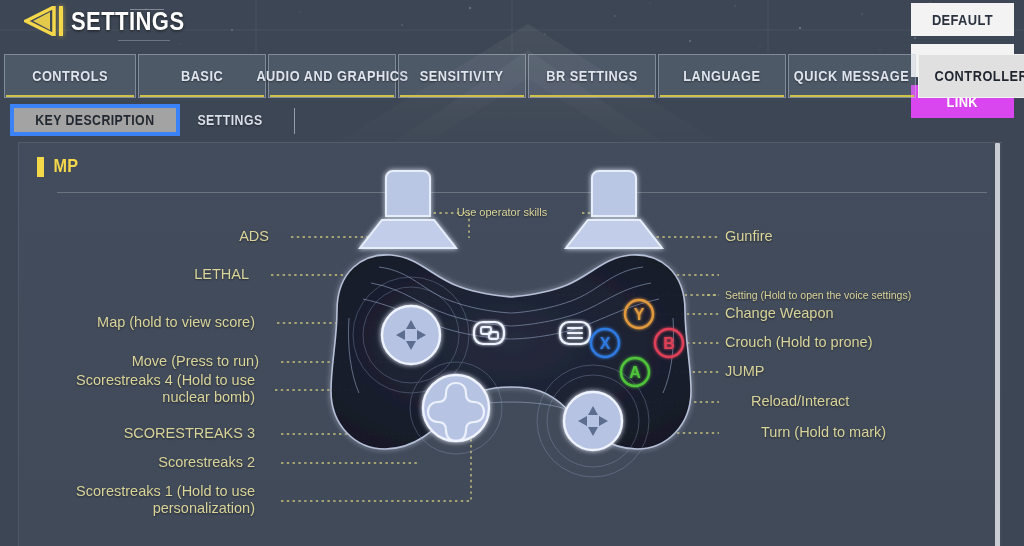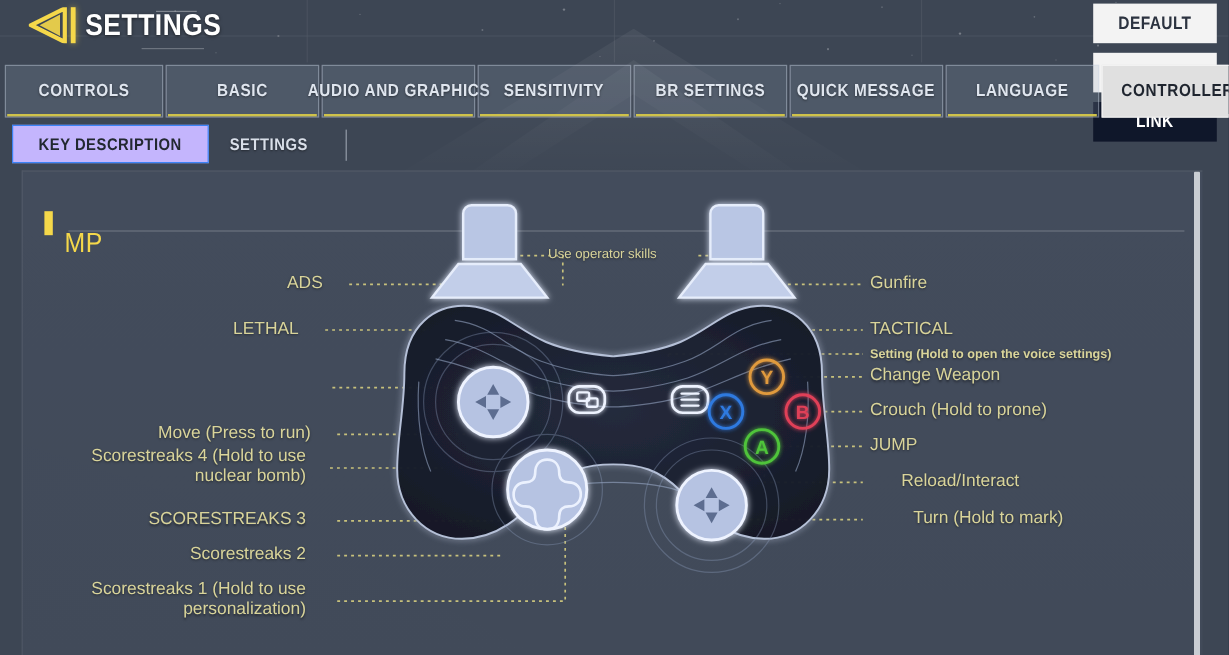--- a/index.html
+++ b/index.html
@@ -64,21 +64,21 @@
   #topbtns { position:absolute; right:10px; top:3px; display:flex; gap:8px;flex-direction:column; }
   .topbtn {
     height:33px; min-width:92px; padding:0 14px;
     display:flex; align-items:center; justify-content:center;
     font-size:15px; font-weight:bold; letter-spacing:.4px;
     transform:none; border:none; cursor:pointer;
     font-family:"Liberation Sans", sans-serif;
   }
   .topbtn span { transform:scaleX(.86); display:inline-block; }
   .topbtn.light { background:#f3f3f3; color:#2c3340; }
-  .topbtn.blue  { background:#0f172a; color:#ffffff; }
+  .topbtn.blue  { background:#d946ef; color:#ffffff; }
 
   
   #tabs {
     position:absolute; left:4px; top:54px; width:1016px; height:41px;
     display:flex; gap:2px;
   }
   .tab {
     flex:0 0 auto; height:44px; position:relative;
     display:flex; align-items:center; justify-content:center;
     background:rgba(150,165,185,0.20);
@@ -105,42 +105,41 @@
   }
   .subtab {
     display:flex; align-items:center; justify-content:center;
     padding:0 13px; height:32px;
     font-size:14px; font-weight:bold; letter-spacing:.5px; cursor:pointer;
     color:#d9dfe9; font-family:"Liberation Sans", sans-serif;
     text-shadow:0 1px 2px rgba(0,0,0,.45);
   }
   .subtab span { transform:scaleX(.88); display:inline-block; white-space:nowrap; }
   .subtab.active {
-    background:#c4b5fd; color:#222831; border:1px solid #3b82f6; text-shadow:none;
+    background:#a3a3a3; color:#222831; border:4px solid #3b82f6; text-shadow:none;
   }
   #subtab-divider {
     width:1px; background:rgba(220,228,238,.55); margin:4px 0 4px 14px; height:26px;
   }
 
   
   #panel {
     position:absolute; left:18px; top:142px; width:984px; height:404px;
     background:linear-gradient(180deg,#434c5c 0%, #414a59 100%);
     border-top:1px solid rgba(255,255,255,.10);
     border-left:1px solid rgba(255,255,255,.07);
     overflow:hidden;
   }
   #mp-head {
     position:absolute; left:18px; top:13px; display:flex; align-items:center; gap:8px;
   }
   #mp-bar { width:7px; height:20px; background:#f5d84a; }
   #mp-label {
-    color:#f5d84a; font-size:23px; font-weight:normal; letter-spacing:.5px;
+    color:#f5d84a; font-size:18px; font-weight:bold; letter-spacing:.5px;
     font-family:"Liberation Sans", sans-serif;
-    margin-top:33px;
   }
   #mp-label span{ transform:scaleX(.9); display:inline-block;}
   #panel-rule {
     position:absolute; left:38px; top:49px; width:930px; height:1px;
     background:rgba(255,255,255,.22);
   }
   #scrollbar {
     position:absolute; right:2px; top:0px; width:5px; height:404px;
     background:rgba(0,0,0,.12); cursor:pointer;
   }
@@ -155,21 +154,21 @@
   
   .lbl {
     position:absolute; color:#d9d49a; font-size:11px;
     font-family:"Liberation Sans", sans-serif;
     line-height:1.15; white-space:pre-line; pointer-events:none;
     text-shadow:0 1px 2px rgba(0,0,0,.45);
   }
   .lbl.r { text-align:right; }
   .lbl.l { text-align:left; }
   .lbl.c { text-align:center; }
-  .lbl.small { font-size:10.5px;font-weight:bold; }
+  .lbl.small { font-size:10.5px; }
   .lbl.big   { font-size:14.5px; }
 </style>
 </head>
 <body>
 
 <div id="app">
 
   <svg id="bg-stars" viewBox="0 0 1024 546" preserveAspectRatio="none">
     <g fill="#ffffff">
       <circle cx="62" cy="18" r="0.8" opacity=".35"></circle>
@@ -243,24 +242,24 @@
     <div class="tab" style="width:128px">
         <span>AUDIO AND GRAPHICS</span>
       </div>
     <div class="tab" style="width:128px">
         <span>SENSITIVITY</span>
       </div>
     <div class="tab" style="width:128px">
         <span>BR SETTINGS</span>
       </div>
     <div class="tab" style="width:128px">
+        <span>LANGUAGE</span>
+      </div>
+    <div class="tab" style="width:128px">
         <span>QUICK MESSAGE</span>
-      </div>
-    <div class="tab" style="width:128px">
-        <span>LANGUAGE</span>
       </div>
     <div class="tab active" style="width:126px">
         <span>CONTROLLER</span>
       </div>
   </div>
 
   <div id="subtabs">
     <div class="subtab active">
         <span>KEY DESCRIPTION</span>
       </div>
@@ -442,32 +441,32 @@
         <text x="586" y="206" text-anchor="middle" fill="#2f7ae0" font-family="Liberation Sans, sans-serif" font-size="16" font-weight="bold">X</text>
       </g>
       <g filter="url(#glowS)">
         <circle cx="616" cy="229" r="14" fill="none" stroke="#4fc43a" stroke-width="2.4"></circle>
         <text x="616" y="235" text-anchor="middle" fill="#4fc43a" font-family="Liberation Sans, sans-serif" font-size="16" font-weight="bold">A</text>
       </g>
     </svg>
 
     <div class="lbl r big" style="left:60px; top:85px;  width:190px;">ADS</div>
     <div class="lbl r big" style="left:60px; top:123px; width:170px;">LETHAL</div>
+    <div class="lbl r big" style="left:36px; top:171px; width:200px;">Map (hold to view score)</div>
     <div class="lbl r big" style="left:60px; top:210px; width:180px;">Move (Press to run)</div>
     <div class="lbl r big" style="left:36px; top:229px; width:200px;">Scorestreaks 4 (Hold to use
 nuclear bomb)</div>
     <div class="lbl r big" style="left:36px; top:282px; width:200px;">SCORESTREAKS 3</div>
     <div class="lbl r big" style="left:36px; top:311px; width:200px;">Scorestreaks 2</div>
     <div class="lbl r big" style="left:36px; top:340px; width:200px;">Scorestreaks 1 (Hold to use
 personalization)</div>
 
     <div class="lbl c" style="left:418px; top:63px; width:130px;">Use operator skills</div>
 
     <div class="lbl l big" style="left:706px; top:85px;  width:270px;">Gunfire</div>
-    <div class="lbl l big" style="left:706px; top:123px; width:270px;">TACTICAL</div>
     <div class="lbl l small" style="left:706px; top:146px; width:280px;">Setting (Hold to open the voice settings)</div>
     <div class="lbl l big" style="left:706px; top:162px; width:270px;">Change Weapon</div>
     <div class="lbl l big" style="left:706px; top:191px; width:270px;">Crouch (Hold to prone)</div>
     <div class="lbl l big" style="left:706px; top:220px; width:270px;">JUMP</div>
     <div class="lbl l big" style="left:706px; top:250px; width:270px;margin-left:26px;">Reload/Interact</div>
     <div class="lbl l big" style="left:742px; top:281px; width:250px;">Turn (Hold to mark)</div>
 
     <div id="scrollbar">
       <div id="scroll-thumb"></div>
     </div>

